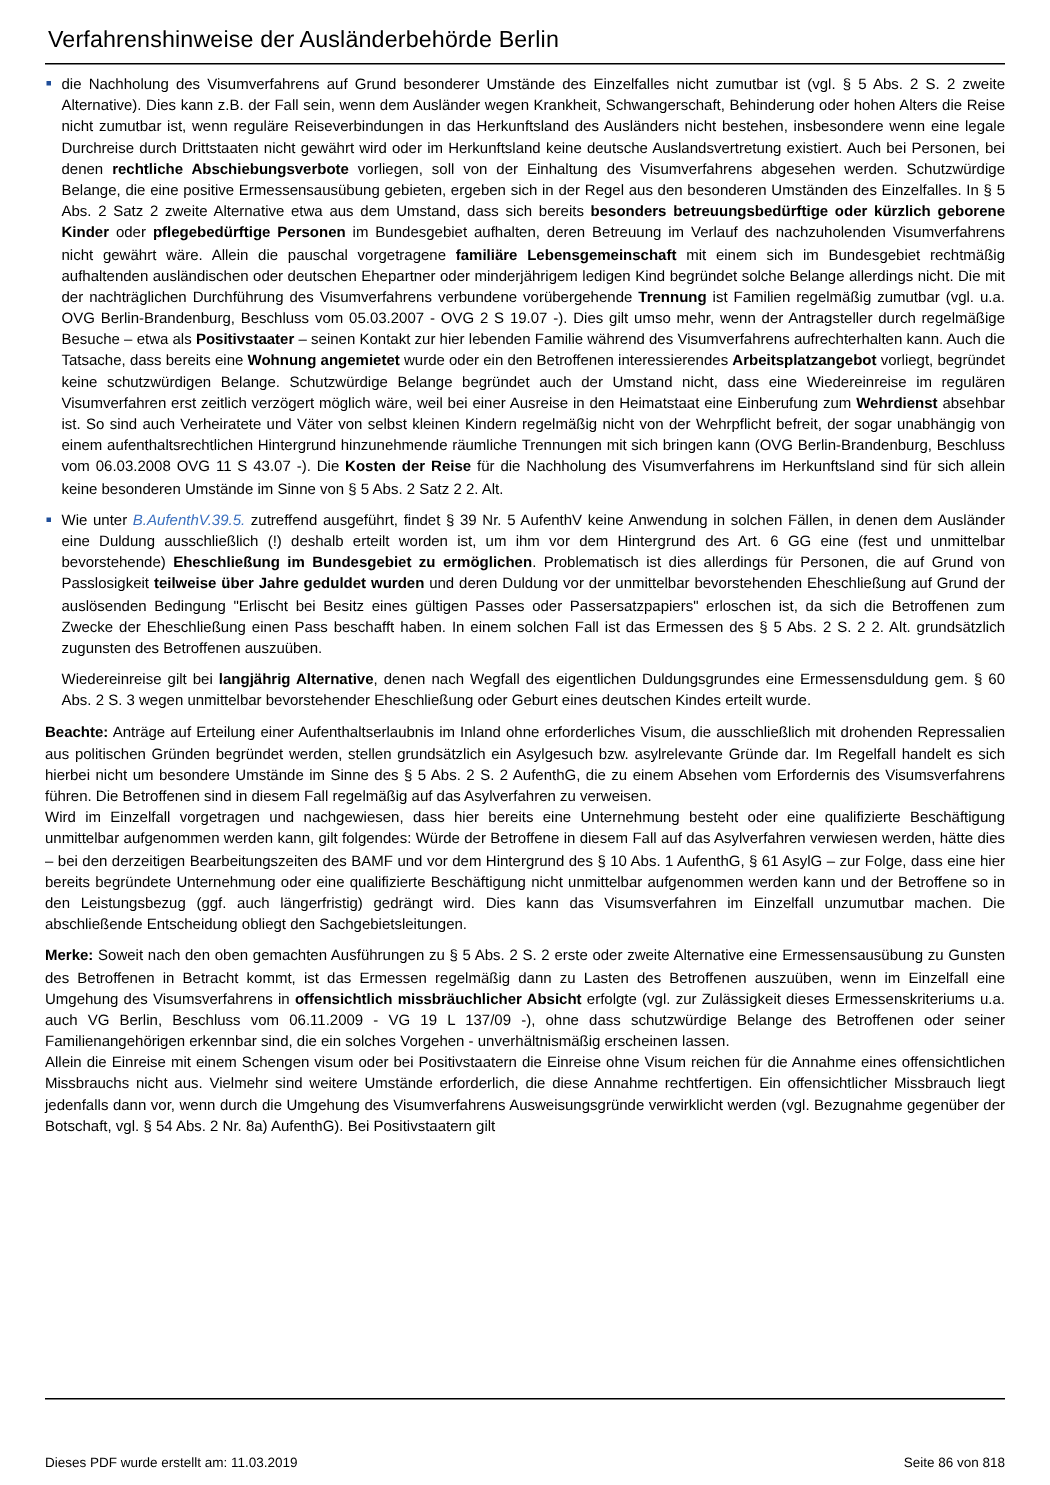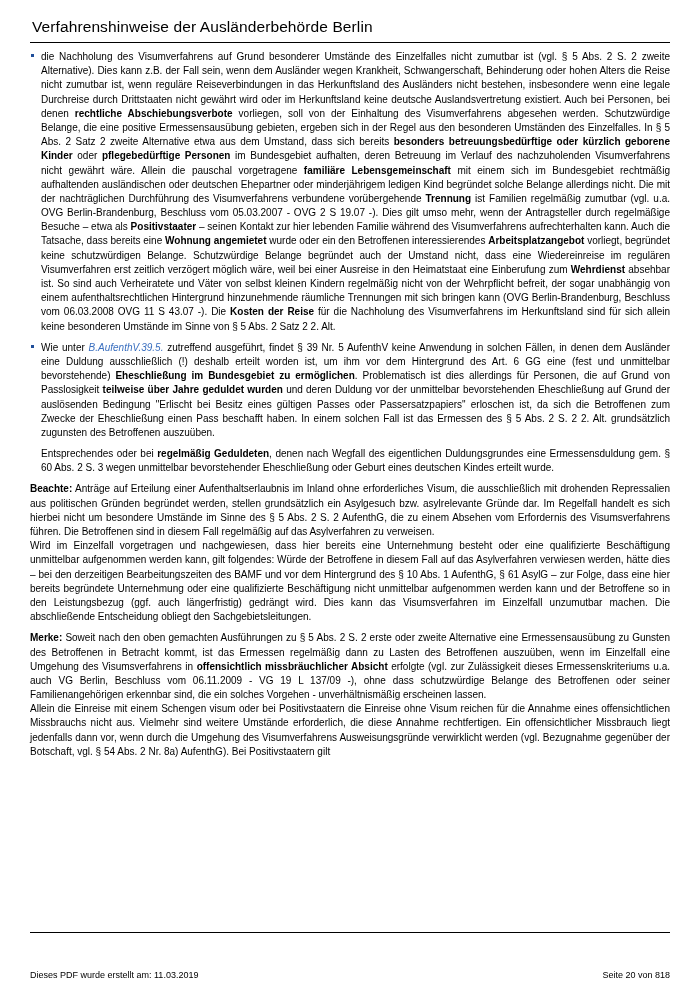--- a/index.html
+++ b/index.html
@@ -104,35 +104,35 @@
     <div class="bullet-block">
       <span class="sq"></span>
       <div class="para tight"><span>die Nachholung des Visumverfahrens auf Grund besonderer Umstände des Einzelfalles nicht zumutbar ist (vgl. § 5 Abs. 2 S. 2 zweite Alternative). Dies kann z.B. der Fall sein, wenn dem Ausländer wegen Krankheit, Schwangerschaft, Behinderung oder hohen Alters die Reise nicht zumutbar ist, wenn reguläre Reiseverbindungen in das Herkunftsland des Ausländers nicht bestehen, insbesondere wenn eine legale Durchreise durch Drittstaaten nicht gewährt wird oder im Herkunftsland keine deutsche Auslandsvertretung existiert. Auch bei Personen, bei denen </span><b>rechtliche Abschiebungsverbote</b><span> vorliegen, soll von der Einhaltung des Visumverfahrens abgesehen werden. Schutzwürdige Belange, die eine positive Ermessensausübung gebieten, ergeben sich in der Regel aus den besonderen Umständen des Einzelfalles. In § 5 Abs. 2 Satz 2 zweite Alternative etwa aus dem Umstand, dass sich bereits </span><b>besonders betreuungsbedürftige oder kürzlich geborene Kinder</b><span> oder </span><b>pflegebedürftige Personen</b><span> im Bundesgebiet aufhalten, deren Betreuung im Verlauf des nachzuholenden Visumverfahrens nicht gewährt wäre. Allein die pauschal vorgetragene </span><b>familiäre Lebensgemeinschaft</b><span> mit einem sich im Bundesgebiet rechtmäßig aufhaltenden ausländischen oder deutschen Ehepartner oder minderjährigem ledigen Kind begründet solche Belange allerdings nicht. Die mit der nachträglichen Durchführung des Visumverfahrens verbundene vorübergehende </span><b>Trennung</b><span> ist Familien regelmäßig zumutbar (vgl. u.a. OVG Berlin-Brandenburg, Beschluss vom 05.03.2007 - OVG 2 S 19.07 -). Dies gilt umso mehr, wenn der Antragsteller durch regelmäßige Besuche – etwa als </span><b>Positivstaater</b><span> – seinen Kontakt zur hier lebenden Familie während des Visumverfahrens aufrechterhalten kann. Auch die Tatsache, dass bereits eine </span><b>Wohnung angemietet</b><span> wurde oder ein den Betroffenen interessierendes </span><b>Arbeitsplatzangebot</b><span> vorliegt, begründet keine schutzwürdigen Belange. Schutzwürdige Belange begründet auch der Umstand nicht, dass eine Wiedereinreise im regulären Visumverfahren erst zeitlich verzögert möglich wäre, weil bei einer Ausreise in den Heimatstaat eine Einberufung zum </span><b>Wehrdienst</b><span> absehbar ist. So sind auch Verheiratete und Väter von selbst kleinen Kindern regelmäßig nicht von der Wehrpflicht befreit, der sogar unabhängig von einem aufenthaltsrechtlichen Hintergrund hinzunehmende räumliche Trennungen mit sich bringen kann (OVG Berlin-Brandenburg, Beschluss vom 06.03.2008 OVG 11 S 43.07 -). Die </span><b>Kosten der Reise</b><span> für die Nachholung des Visumverfahrens im Herkunftsland sind für sich allein keine besonderen Umstände im Sinne von § 5 Abs. 2 Satz 2 2. Alt.</span></div>
     </div>
 
     <div class="bullet-block">
       <span class="sq"></span>
       <div class="para tight"><span>Wie unter </span><a class="link" href="#">B.AufenthV.39.5.</a><span> zutreffend ausgeführt, findet § 39 Nr. 5 AufenthV keine Anwendung in solchen Fällen, in denen dem Ausländer eine Duldung ausschließlich (!) deshalb erteilt worden ist, um ihm vor dem Hintergrund des Art. 6 GG eine (fest und unmittelbar bevorstehende) </span><b>Eheschließung im Bundesgebiet zu ermöglichen</b><span>. Problematisch ist dies allerdings für Personen, die auf Grund von Passlosigkeit </span><b>teilweise über Jahre geduldet wurden</b><span> und deren Duldung vor der unmittelbar bevorstehenden Eheschließung auf Grund der auslösenden Bedingung "Erlischt bei Besitz eines gültigen Passes oder Passersatzpapiers" erloschen ist, da sich die Betroffenen zum Zwecke der Eheschließung einen Pass beschafft haben. In einem solchen Fall ist das Ermessen des § 5 Abs. 2 S. 2 2. Alt. grundsätzlich zugunsten des Betroffenen auszuüben.</span></div>
     </div>
 
-    <div class="para indent"><span>Entsprechendes oder bei </span><b>regelmäßig Geduldeten</b><span>, denen nach Wegfall des eigentlichen Duldungsgrundes eine Ermessensduldung gem. § 60 Abs. 2 S. 3 wegen unmittelbar bevorstehender Eheschließung oder Geburt eines deutschen Kindes erteilt wurde.</span></div>
+    <div class="para indent"><span>Wiedereinreise gilt bei </span><b>langjährig Alternative</b><span>, denen nach Wegfall des eigentlichen Duldungsgrundes eine Ermessensduldung gem. § 60 Abs. 2 S. 3 wegen unmittelbar bevorstehender Eheschließung oder Geburt eines deutschen Kindes erteilt wurde.</span></div>
 
     <div class="section">
       <div class="para tight"><b>Beachte:</b><span> Anträge auf Erteilung einer Aufenthaltserlaubnis im Inland ohne erforderliches Visum, die ausschließlich mit drohenden Repressalien aus politischen Gründen begründet werden, stellen grundsätzlich ein Asylgesuch bzw. asylrelevante Gründe dar. Im Regelfall handelt es sich hierbei nicht um besondere Umstände im Sinne des § 5 Abs. 2 S. 2 AufenthG, die zu einem Absehen vom Erfordernis des Visumsverfahrens führen. Die Betroffenen sind in diesem Fall regelmäßig auf das Asylverfahren zu verweisen.</span></div>
       <div class="para">Wird im Einzelfall vorgetragen und nachgewiesen, dass hier bereits eine Unternehmung besteht oder eine qualifizierte Beschäftigung unmittelbar aufgenommen werden kann, gilt folgendes: Würde der Betroffene in diesem Fall auf das Asylverfahren verwiesen werden, hätte dies – bei den derzeitigen Bearbeitungszeiten des BAMF und vor dem Hintergrund des § 10 Abs. 1 AufenthG, § 61 AsylG – zur Folge, dass eine hier bereits begründete Unternehmung oder eine qualifizierte Beschäftigung nicht unmittelbar aufgenommen werden kann und der Betroffene so in den Leistungsbezug (ggf. auch längerfristig) gedrängt wird. Dies kann das Visumsverfahren im Einzelfall unzumutbar machen. Die abschließende Entscheidung obliegt den Sachgebietsleitungen.</div>
     </div>
 
     <div class="section">
       <div class="para tight"><b>Merke:</b><span> Soweit nach den oben gemachten Ausführungen zu § 5 Abs. 2 S. 2 erste oder zweite Alternative eine Ermessensausübung zu Gunsten des Betroffenen in Betracht kommt, ist  das Ermessen regelmäßig dann zu Lasten des Betroffenen auszuüben, wenn im Einzelfall eine Umgehung des Visumsverfahrens in </span><b>offensichtlich missbräuchlicher Absicht</b><span> erfolgte (vgl. zur Zulässigkeit dieses Ermessenskriteriums u.a. auch VG Berlin, Beschluss vom 06.11.2009 - VG 19 L 137/09 -), ohne dass schutzwürdige Belange des Betroffenen oder seiner Familienangehörigen erkennbar sind, die ein solches Vorgehen - unverhältnismäßig erscheinen lassen.</span></div>
       <div class="para tight">Allein die Einreise mit einem Schengen visum oder bei Positivstaatern die Einreise ohne Visum reichen für die Annahme eines offensichtlichen Missbrauchs nicht aus. Vielmehr sind weitere Umstände erforderlich, die diese Annahme rechtfertigen. Ein offensichtlicher Missbrauch liegt jedenfalls dann vor, wenn durch die Umgehung des Visumverfahrens Ausweisungsgründe verwirklicht werden (vgl. Bezugnahme gegenüber der Botschaft, vgl. §  54 Abs. 2 Nr. 8a) AufenthG). Bei Positivstaatern gilt</div>
     </div>
 
   </div>
 
   <div class="footer">
     <hr class="footer-rule">
     <div class="footer-row">
       <div class="footer-left">Dieses PDF wurde erstellt am: 11.03.2019</div>
-      <div class="footer-right">Seite 20 von 818</div>
+      <div class="footer-right">Seite 86 von 818</div>
     </div>
   </div>
 
 </div>
 
 </body></html>

